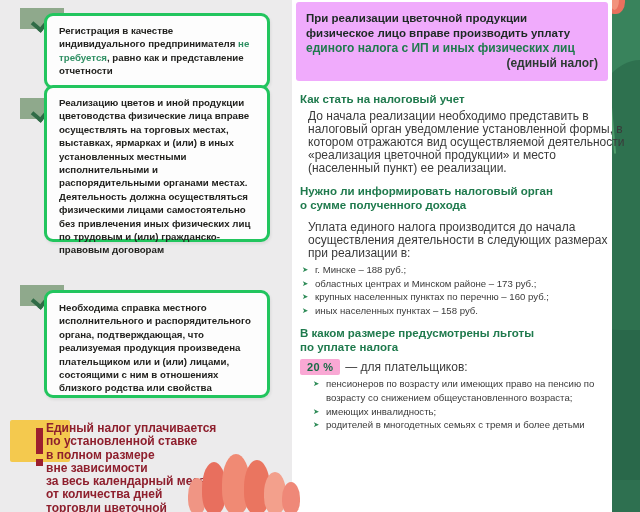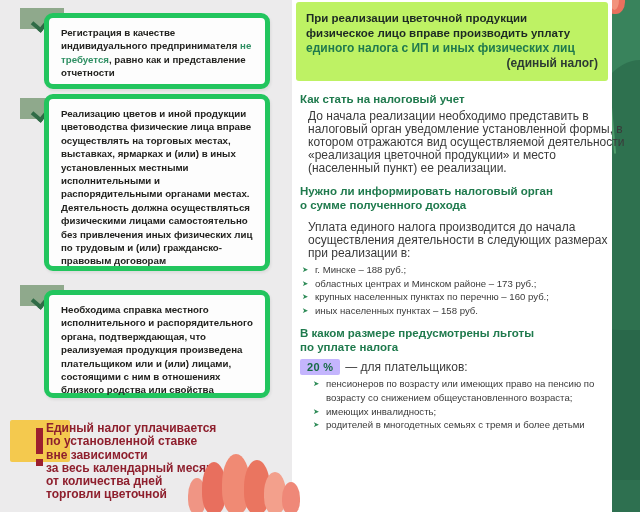--- a/index.html
+++ b/index.html
@@ -18,42 +18,42 @@
     background:#276245;border-top-left-radius:90px 260px;opacity:.55;}
   .stem{position:absolute;background:#4e9b6a;border-radius:2px;}
   .tulip-top{position:absolute;width:20px;height:26px;background:#e8705e;border-radius:50% 50% 46% 46%;}
   .tulip-top:after{content:"";position:absolute;left:5px;top:2px;width:9px;height:20px;background:#f2937c;border-radius:50%;}
 
   
   .right-col{position:absolute;top:0;left:292px;width:320px;height:512px;background:#ffffff;}
 
   
   .banner{position:absolute;top:2px;left:296px;width:312px;padding:9px 10px 10px 10px;
-    background:#bef264;border-radius:3px;box-sizing:border-box;}
+    background:#f0abfc;border-radius:3px;box-sizing:border-box;}
   .banner .l{font-size:11.5px;font-weight:bold;color:#1d2a24;line-height:15px;}
   .banner .l.accent{color:#1f7a4d;font-size:12px;}
   .banner .l.small{font-size:12px;color:#2d3b33;text-align:right;}
 
   
   .sections{position:absolute;top:92px;left:300px;width:330px;}
   .sec{margin-bottom:9px;}
   .sec h3{margin:0 0 4px 0;font-size:11.5px;line-height:14px;color:#1f7a4d;font-weight:bold;}
   .sec p{margin:0 0 3px 8px;font-size:12px;line-height:13px;color:#3a3a3a;}
   ul.arrows{list-style:none;margin:2px 0 0 0;padding:0;}
   ul.arrows li{position:relative;padding-left:15px;font-size:9.6px;line-height:13.6px;color:#3a3a3a;}
   ul.arrows li:before{content:"\27A4";position:absolute;left:2px;top:0;color:#2e8b57;font-size:7.5px;line-height:13.6px;}
   ul.arrows.indent li{padding-left:26px;}
   ul.arrows.indent li:before{left:13px;}
   .pct-row{display:flex;align-items:center;margin-top:5px;margin-bottom:2px;}
-  .pct-badge{background:#c4b5fd;color:#176b45;font-weight:bold;font-size:11px;
+  .pct-badge{background:#f9a8d4;color:#176b45;font-weight:bold;font-size:11px;
     padding:2px 7px 2px 7px;border-radius:2px;letter-spacing:.3px;}
   .pct-text{font-size:12px;color:#3a3a3a;margin-left:5px;}
 
   
-  .card{position:absolute;background:#fdfdfd;border:5px solid #22c55e;border-radius:9px;
+  .card{position:absolute;background:#fdfdfd;border:3px solid #22c55e;border-radius:9px;
     box-sizing:border-box;padding:8px 10px 8px 12px;box-shadow:1px 2px 3px rgba(0,0,0,.07);}
   .card p{margin:0;font-size:9.7px;line-height:13.4px;font-weight:bold;color:#22221f;}
   .card p .green{color:#2f8f63;}
   .tag{position:absolute;width:44px;height:21px;background:#8fa98c;
     border-bottom-right-radius:2px;}
   .tag:after{content:"";position:absolute;left:16px;top:2px;width:9px;height:17px;
     border-right:4px solid #2f6b46;border-bottom:4px solid #2f6b46;
     transform:rotate(40deg);}
 
   
@@ -131,36 +131,37 @@
       </ul>
     </div>
   </div>
 
   <div class="tag" style="left:20px;top:8px;"></div>
   <div class="card" style="left:44px;top:13px;width:226px;height:76px;">
     <p><span>Регистрация в качестве индивидуального предпринимателя </span><span class="green">не требуется</span><span>, равно как и представление отчетности</span></p>
   </div>
 
   <div class="tag" style="left:20px;top:98px;"></div>
-  <div class="card" style="left:44px;top:94px;width:226px;height:177px;">
+  <div class="card" style="left:44px;top:85px;width:226px;height:157px;">
     <p>Реализацию цветов и иной продукции цветоводства физические лица вправе осуществлять на торговых местах, выставках, ярмарках и (или) в иных установленных местными исполнительными и распорядительными органами местах. Деятельность должна осуществляться физическими лицами самостоятельно без привлечения иных физических лиц по трудовым и (или) гражданско-правовым договорам</p>
   </div>
 
   <div class="tag" style="left:20px;top:285px;"></div>
   <div class="card" style="left:44px;top:290px;width:226px;height:108px;">
     <p>Необходима справка местного исполнительного и распорядительного органа, подтверждающая, что реализуемая продукция произведена плательщиком или и (или) лицами, состоящими с ним в отношениях близкого родства или свойства</p>
   </div>
 
   <div class="warn">
     <div class="bang"></div>
     <div class="dot"></div>
   </div>
   <div class="warn-text">
     <p>Единый налог уплачивается</p>
     <p>по установленной ставке</p>
+    <p>в полном размере</p>
     <p>вне зависимости</p>
     <p>за весь календарный месяц</p>
     <p>от количества дней</p>
     <p>торговли цветочной</p>
   </div>
 
   <div class="bouquet">
     <div class="pet" style="left:2px;top:26px;width:18px;height:36px;background:#f09584;"></div>
     <div class="pet" style="left:16px;top:10px;width:24px;height:52px;background:#e86f5e;"></div>
     <div class="pet" style="left:36px;top:2px;width:28px;height:60px;background:#f08a74;"></div>

